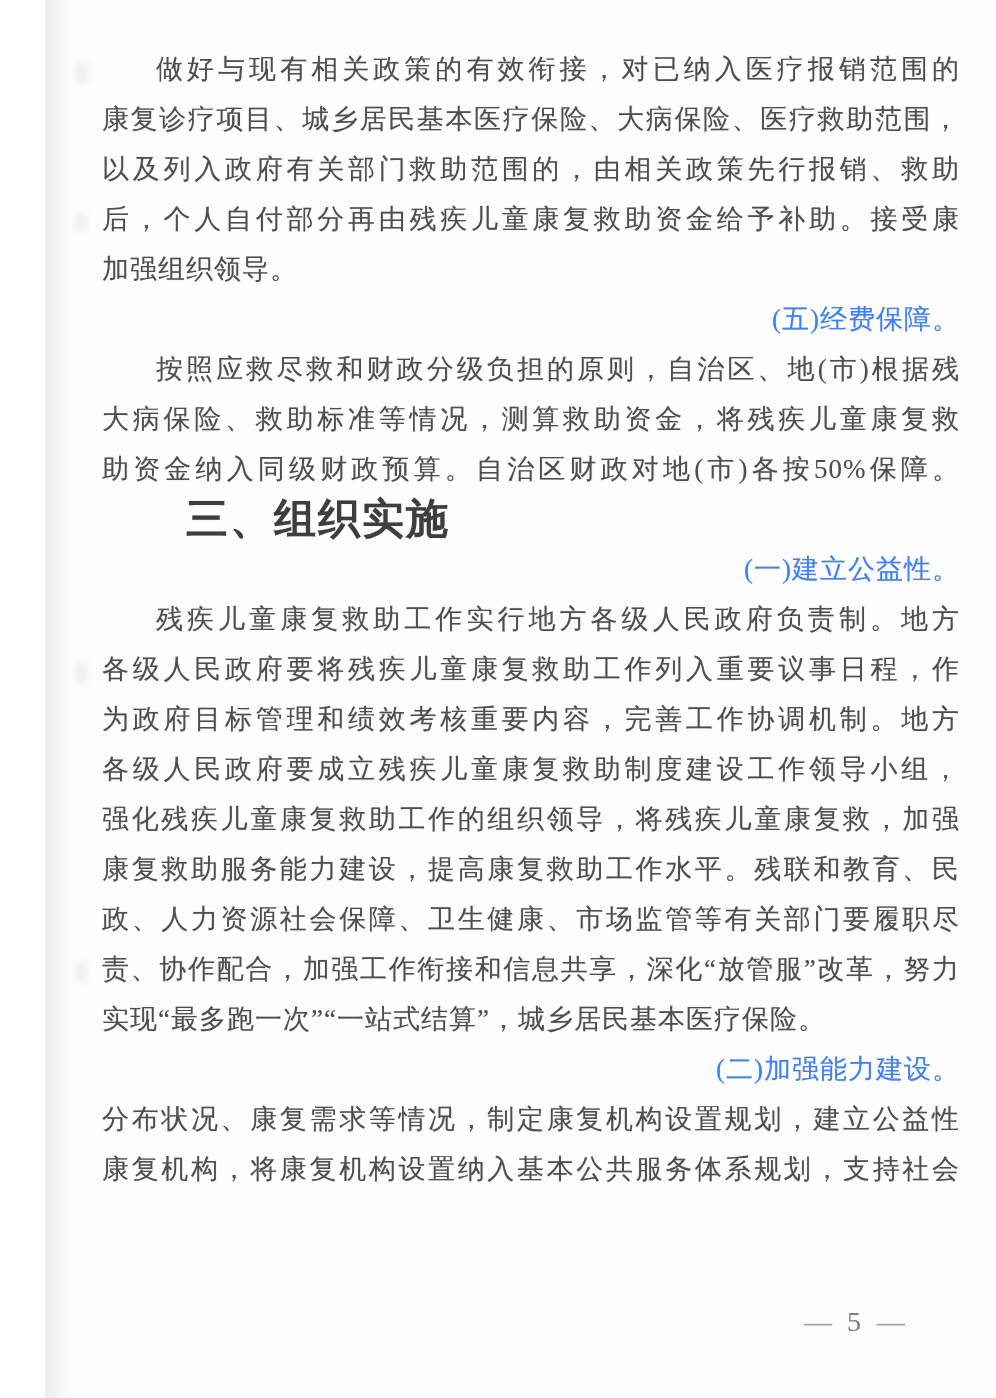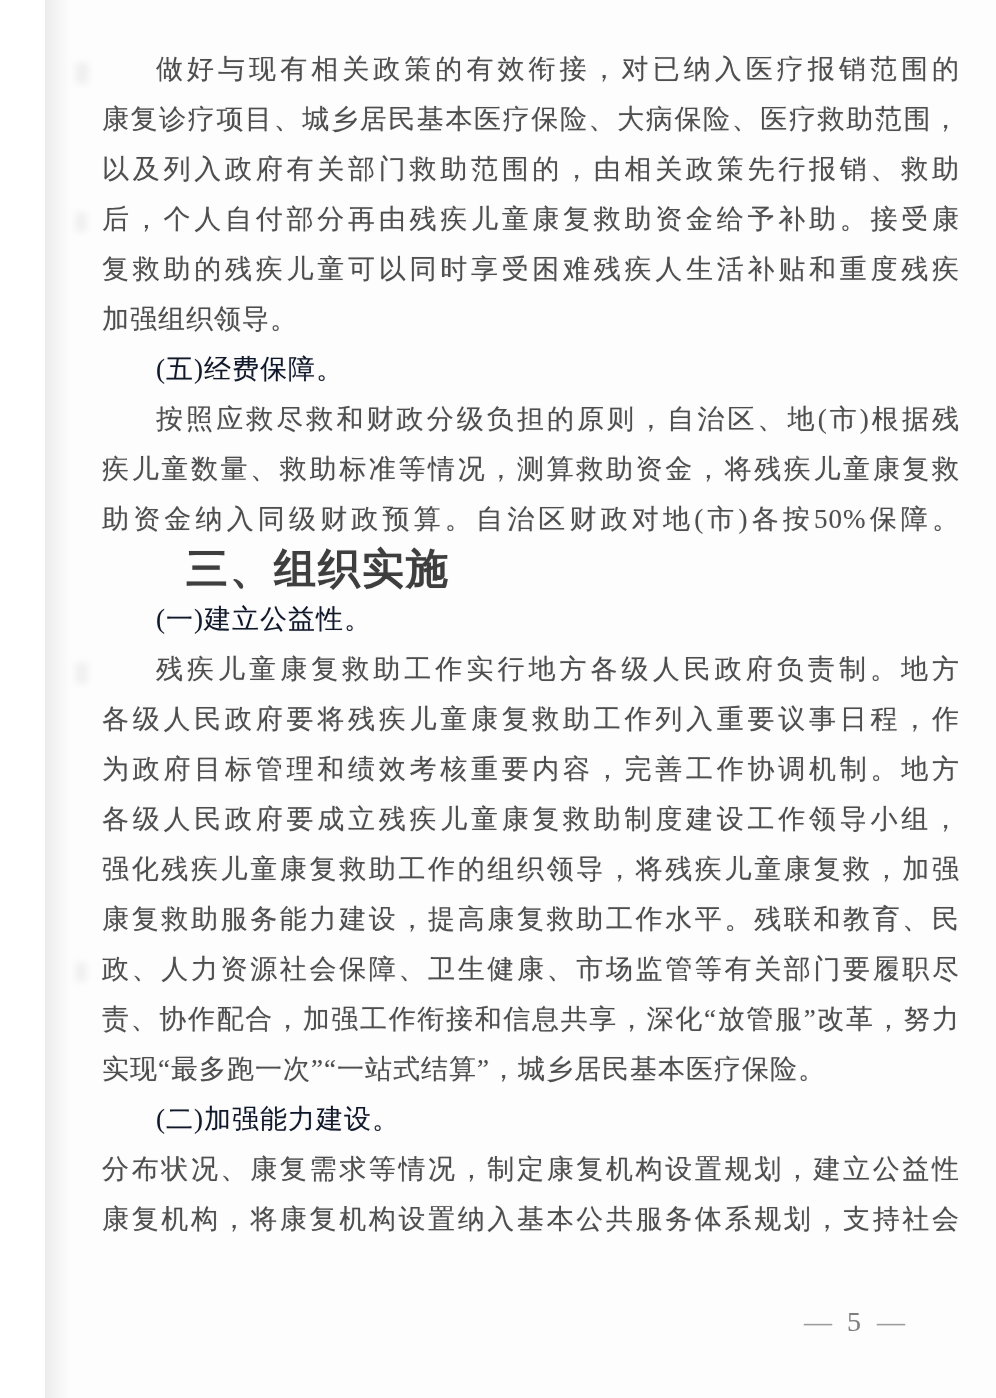--- a/index.html
+++ b/index.html
@@ -46,21 +46,21 @@
     text-align-last: justify;
   }
   .ind { text-indent: 2em; }
   .h2 {
     font-family: "Liberation Sans", "DejaVu Sans", sans-serif;
     font-weight: bold;
     font-size: 42px;
     color: #3e3e3e;
     letter-spacing: 2px;
   }
-  .sub { color: #0f172a; }
+  .sub { color: #3b82f6; text-align: right; }
   .footer {
     position: absolute;
     top: 1300px;
     right: 121px;
     height: 44px;
     line-height: 44px;
     font-size: 28px;
     color: #8f8f8f;
     text-shadow: 0 0 1px rgba(140,140,140,0.3);
   }
@@ -89,27 +89,26 @@
   <div class="smudge s2"></div>
   <div class="smudge s3"></div>
   <div class="smudge s4"></div>
 
   <div class="content">
 
     <div class="line ind j">做好与现有相关政策的有效衔接，对已纳入医疗报销范围的</div>
     <div class="line j">康复诊疗项目、城乡居民基本医疗保险、大病保险、医疗救助范围，</div>
     <div class="line j">以及列入政府有关部门救助范围的，由相关政策先行报销、救助</div>
     <div class="line j">后，个人自付部分再由残疾儿童康复救助资金给予补助。接受康</div>
-    <div class="line j">复救助的残疾儿童可以同时享受困难残疾人生活补贴和重度残疾</div>
     <div class="line">加强组织领导。</div>
 
     <div class="line ind sub">(五)经费保障。</div>
 
     <div class="line ind j">按照应救尽救和财政分级负担的原则，自治区、地(市)根据残</div>
-    <div class="line j">疾儿童数量、救助标准等情况，测算救助资金，将残疾儿童康复救</div>
+    <div class="line j">大病保险、救助标准等情况，测算救助资金，将残疾儿童康复救</div>
     <div class="line j">助资金纳入同级财政预算。自治区财政对地(市)各按50%保障。</div>
 
     <div class="line ind h2">三、组织实施</div>
 
     <div class="line ind sub">(一)建立公益性。</div>
 
     <div class="line ind j">残疾儿童康复救助工作实行地方各级人民政府负责制。地方</div>
     <div class="line j">各级人民政府要将残疾儿童康复救助工作列入重要议事日程，作</div>
     <div class="line j">为政府目标管理和绩效考核重要内容，完善工作协调机制。地方</div>
     <div class="line j">各级人民政府要成立残疾儿童康复救助制度建设工作领导小组，</div>

